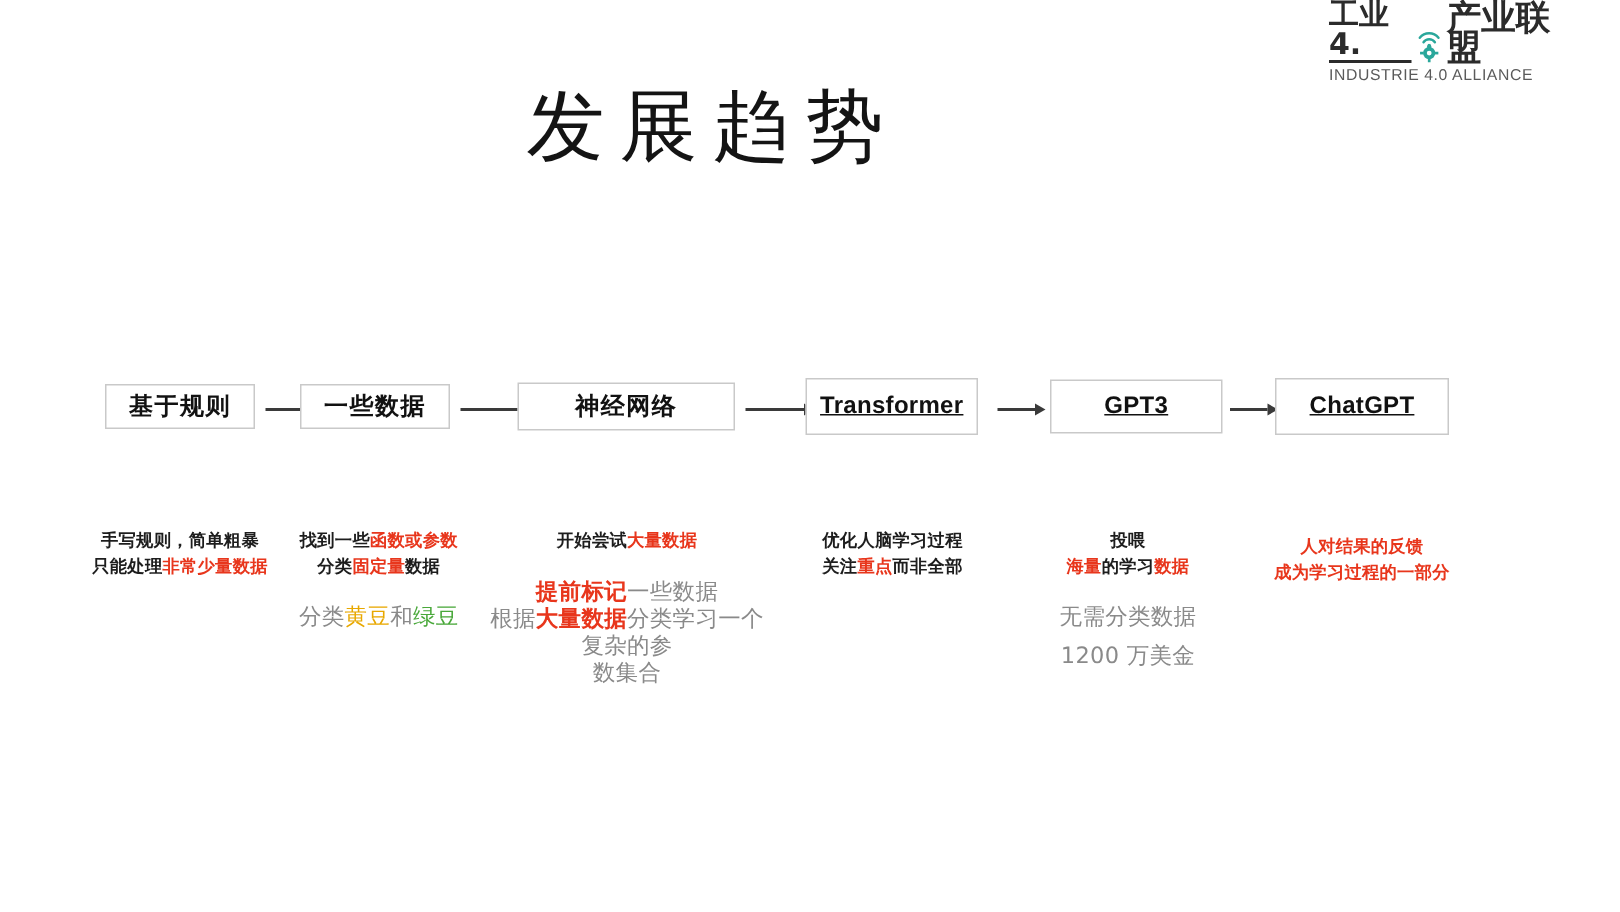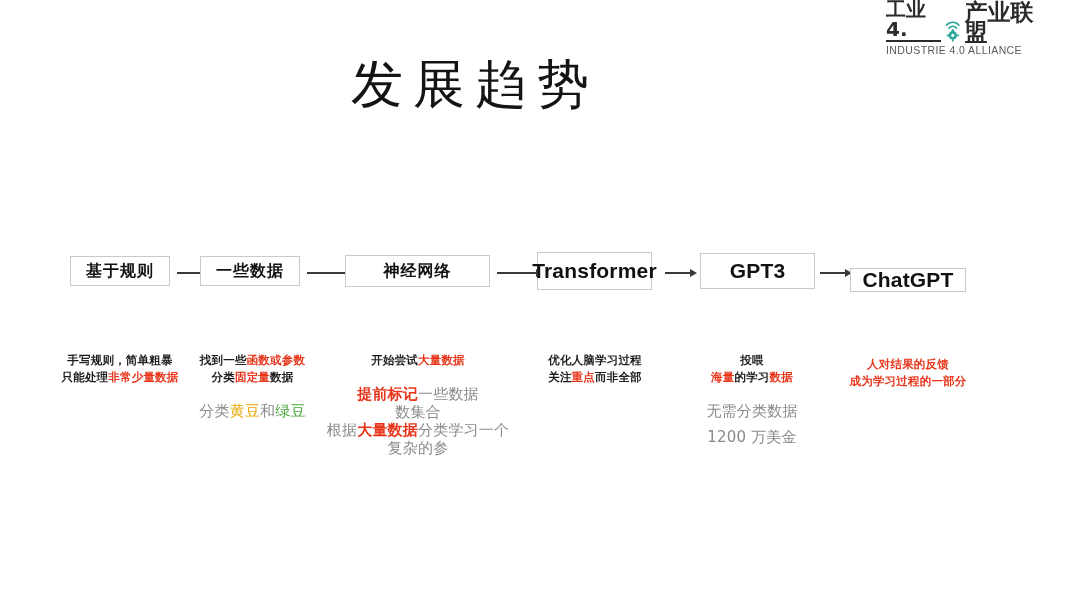--- a/index.html
+++ b/index.html
@@ -100,22 +100,23 @@
     color: #111111;
     white-space: nowrap;
   }
   .flow-box.cn {
     font-family: "DejaVu Sans", sans-serif;
     font-size: 16px;
     letter-spacing: 1px;
   }
   .flow-box.en {
     font-family: "Liberation Sans", sans-serif;
-    font-size: 21px;
+    font-size: 16px;
     letter-spacing: 0.2px;
+    text-decoration: underline;
   }
 
   .arrow {
     position: absolute;
     height: 10px;
     top: 16px;
   }
   .arrow .shaft {
     position: absolute;
     left: 0;
@@ -229,21 +230,21 @@
   </div>
 
   <div class="flow-box en" style="left:700px; top:1px; width:115px; height:36px;">
     <span>GPT3</span>
   </div>
   <div class="arrow" style="left:820px; width:32px;">
     <span class="shaft" style="width:25px;"></span>
       <span class="head" style="left:25px;"></span>
   </div>
 
-  <div class="flow-box en" style="left:850px; top:16px; width:116px; height:24px;">
+  <div class="flow-box en" style="left:850px; top:0px; width:116px; height:38px;">
     <span>ChatGPT</span>
   </div>
 </div>
 
 <div class="col" style="left:40px; top:352px; width:160px;">
   <div class="ann-primary">
     <div>
       <span>手写规则，简单粗暴</span>
     </div>
     <div>
@@ -272,24 +273,24 @@
   <div class="ann-primary">
     <div>
       <span>开始尝试</span><span class="hl-red">大量数据</span>
     </div>
   </div>
   <div class="ann-secondary">
     <div>
       <span class="hl-red">提前标记</span><span>一些数据</span>
     </div>
     <div>
+      <span>根据</span><span class="hl-red">大量数据</span><span>分类学习一个复杂的参</span>
+    </div>
+    <div>
       <span>数集合</span>
-    </div>
-    <div>
-      <span>根据</span><span class="hl-red">大量数据</span><span>分类学习一个复杂的参</span>
     </div>
   </div>
 </div>
 
 <div class="col" style="left:520px; top:352px; width:150px;">
   <div class="ann-primary">
     <div>
       <span>优化人脑学习过程</span>
     </div>
     <div>

